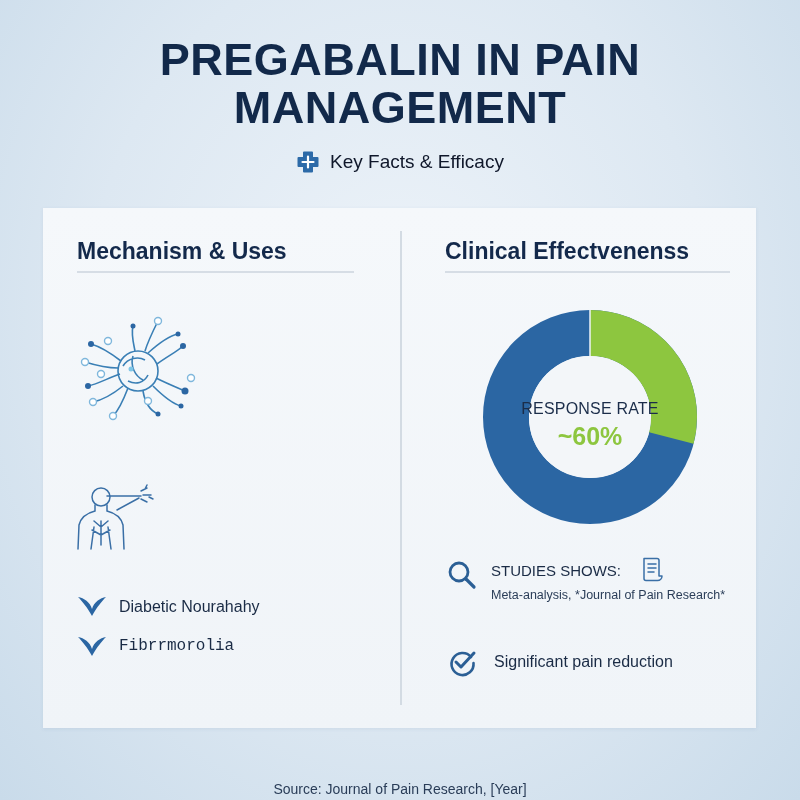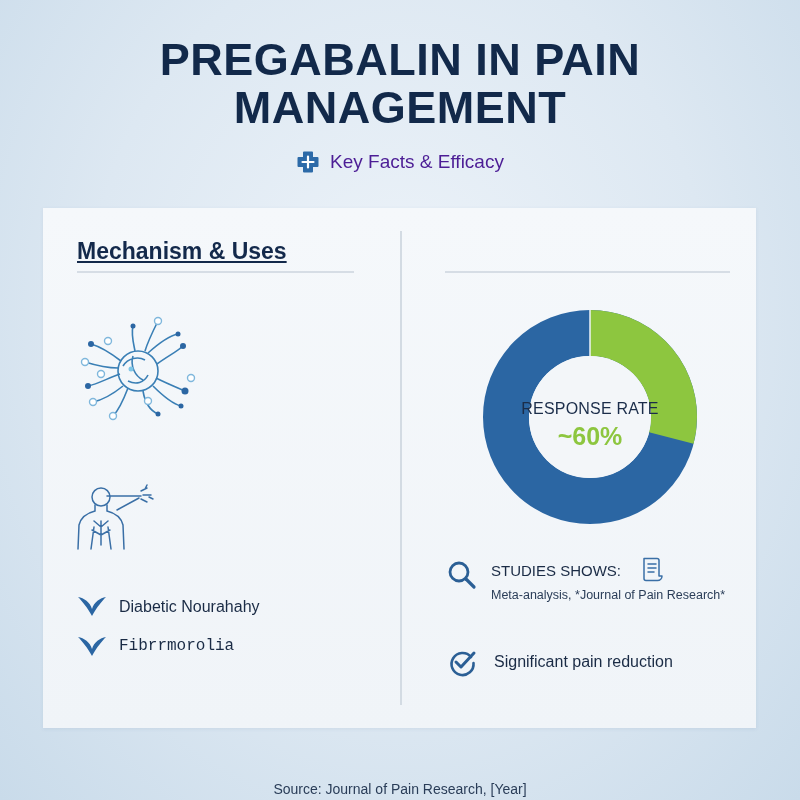--- a/index.html
+++ b/index.html
@@ -11,21 +11,21 @@
     color: #13294b;
   }
   .title {
     position: absolute; top: 36px; left: 0; width: 800px;
     text-align: center; font-weight: 700; font-size: 45px; line-height: 48px;
     color: #12294a; letter-spacing: 0.5px;
   }
   .subtitle {
     position: absolute; top: 150px; left: 0; width: 800px;
     display: flex; justify-content: center; align-items: center; gap: 10px;
-    font-size: 19px; color: #4c1d95;
+    font-size: 19px; color: #0f172a;
   }
   .subtitle svg { width: 24px; height: 24px; }
   .card {
     position: absolute; left: 43px; top: 208px; width: 713px; height: 520px;
     background: linear-gradient(180deg, #f5f8fb 0%, #f0f4f8 100%);
     box-shadow: 0 1px 4px rgba(40,70,110,0.08);
   }
   .divider-v {
     position: absolute; left: 357px; top: 23px; width: 2px; height: 474px;
     background: #d3dbe3;
@@ -61,21 +61,21 @@
   <svg viewBox="0 0 24 24">
     <path d="M8 1.5h8a1 1 0 0 1 1 1V7h4.5a1 1 0 0 1 1 1v8a1 1 0 0 1-1 1H17v4.5a1 1 0 0 1-1 1H8a1 1 0 0 1-1-1V17H2.5a1 1 0 0 1-1-1V8a1 1 0 0 1 1-1H7V2.5a1 1 0 0 1 1-1z" fill="#2c6aa8"></path>
     <path d="M12 6.5v11M6.5 12h11" stroke="#fff" stroke-width="2.2" stroke-linecap="round"></path>
   </svg>
   <span>Key Facts &amp; Efficacy</span>
 </div>
 
 <div class="card">
   <div class="divider-v"></div>
 
-  <div class="col-title" style="left:34px; top:30px;text-decoration:underline;">Mechanism &amp; Uses</div>
+  <div class="col-title" style="left:34px; top:30px;">Mechanism &amp; Uses</div>
   <div class="col-rule" style="left:34px; top:63px; width:277px;"></div>
 
   <svg style="position:absolute; left:30px; top:98px; width:130px; height:130px;" viewBox="0 0 130 130">
     <g fill="none" stroke="#3a7fb5" stroke-width="1.6">
       <circle cx="65" cy="65" r="20"></circle>
       <path d="M50 60c5-8 15-10 22-6M55 75c8 4 16 2 20-6M60 50c-3 10 2 20 10 24"></path>
       <path d="M48 55C35 45 25 40 18 38M47 68C35 72 25 78 15 80M55 82C50 95 45 105 40 110M70 85C72 97 78 105 85 108M83 72C95 78 105 82 112 85M84 58C95 50 105 45 110 40M72 45C75 35 80 25 85 15M62 45C60 35 58 28 60 20M45 62C35 62 25 60 12 56M80 80c10 10 20 18 28 20M50 80c-10 8-20 14-30 16M75 47C85 38 95 30 105 28"></path>
     </g>
     <g fill="#2b66a3">
       <circle cx="18" cy="38" r="3"></circle>
@@ -114,20 +114,21 @@
     <path d="M15 21c5-9 10-15 14-19c-6 1-12 5-14 12z" fill="#2b66a3"></path>
   </svg>
   <div class="item-text" style="left:76px; top:388px;">Diabetic Nourahahy</div>
 
   <svg style="position:absolute; left:34px; top:427px; width:30px; height:22px;" viewBox="0 0 30 22">
     <path d="M15 21C10 12 5 6 1 2c6 1 12 5 14 12z" fill="#2b66a3"></path>
     <path d="M15 21c5-9 10-15 14-19c-6 1-12 5-14 12z" fill="#2b66a3"></path>
   </svg>
   <div class="item-text" style="left:76px; top:427px;font-family:Liberation Mono, monospace;">Fibrrmorolia</div>
 
+  <div class="col-title" style="left:402px; top:30px;">Clinical Effectvenenss</div>
   <div class="col-rule" style="left:402px; top:63px; width:285px;"></div>
 
   <div class="donut-wrap">
     <svg viewBox="0 0 214 214" style="width:214px;height:214px;">
 
       <circle cx="107" cy="107" r="84" fill="none" stroke="#2b66a3" stroke-width="46"></circle>
       <circle cx="107" cy="107" r="84" fill="none" stroke="#8dc63f" stroke-width="46" stroke-dasharray="153.1 527.79" transform="rotate(-90 107 107)"></circle>
       <line x1="107" y1="0" x2="107" y2="46" stroke="#eef3f8" stroke-width="1.5"></line>
       <circle cx="107" cy="107" r="61" fill="#f3f6f9"></circle>
     </svg>

